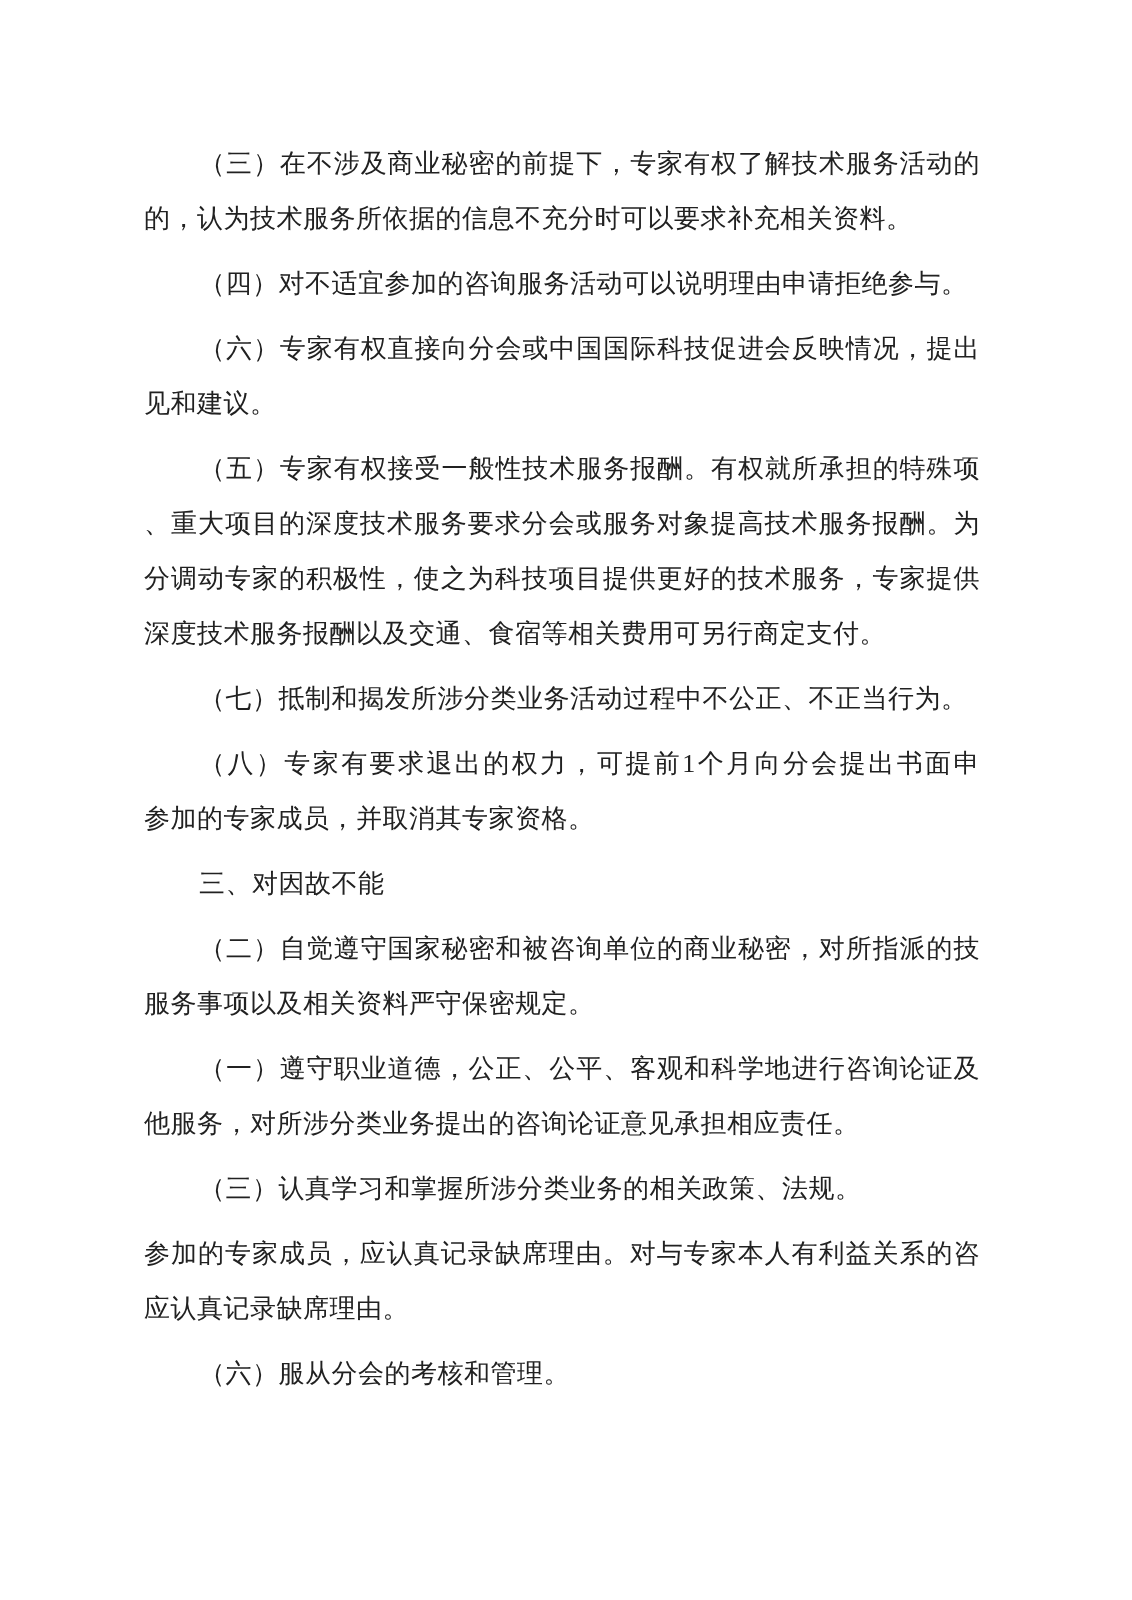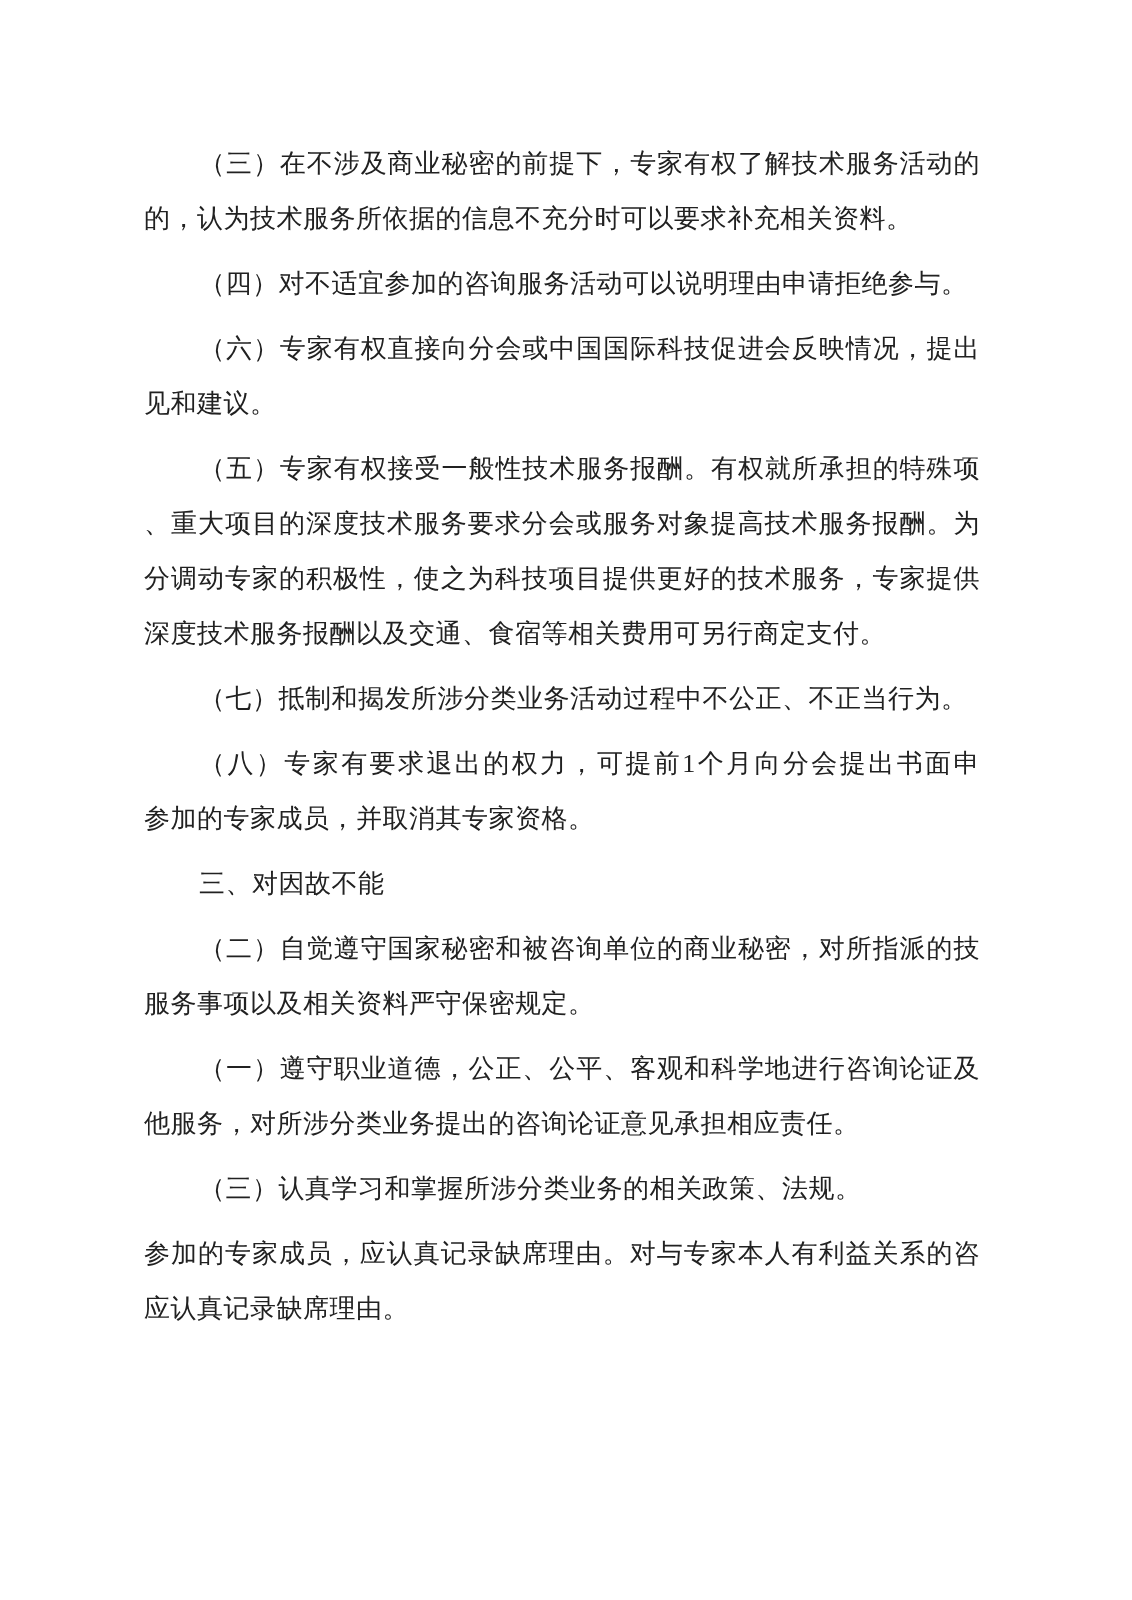--- a/index.html
+++ b/index.html
@@ -84,14 +84,17 @@
         <div class="line first stretch">（一）遵守职业道德，公正、公平、客观和科学地进行咨询论证及其</div>
         <div class="line">他服务，对所涉分类业务提出的咨询论证意见承担相应责任。</div>
       </div>
       <div class="paragraph">
         <div class="line first">（三）认真学习和掌握所涉分类业务的相关政策、法规。</div>
       </div>
       <div class="paragraph">
         <div class="line stretch">参加的专家成员，应认真记录缺席理由。对与专家本人有利益关系的咨询</div>
         <div class="line">应认真记录缺席理由。</div>
       </div>
+      <div class="paragraph">
+        <div class="line first">（六）服从分会的考核和管理。</div>
+      </div>
     </div>
 </div>
 
 </body></html>

